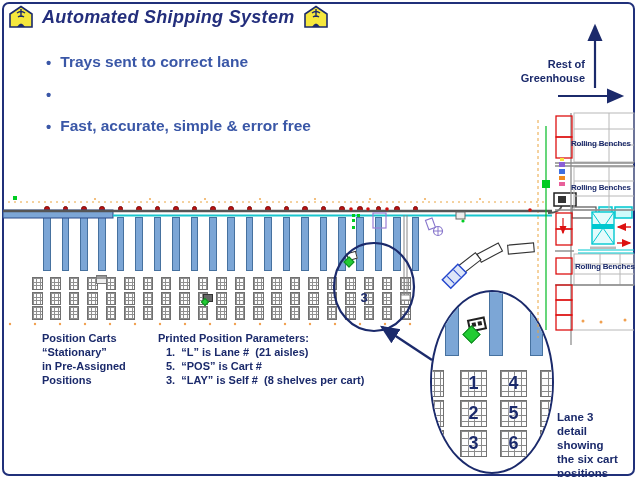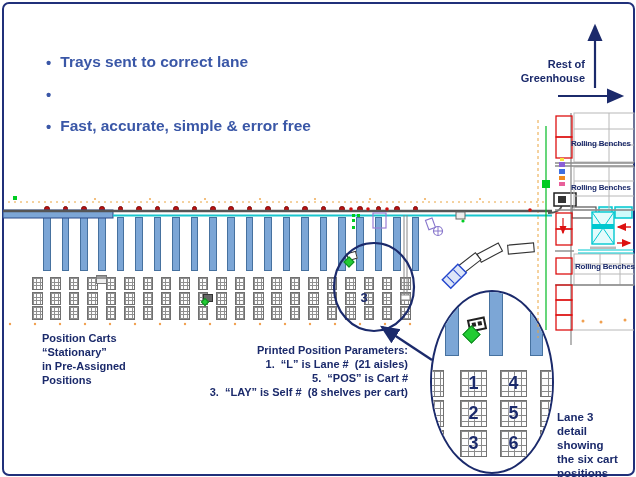--- a/index.html
+++ b/index.html
@@ -45,20 +45,33 @@
   #lane-callout-num{position:absolute;left:355px;top:290px;width:18px;text-align:center;
         color:#1b2a6b;font-weight:700;font-size:13px;z-index:10;}
   #svg-overlay{position:absolute;left:0;top:0;z-index:9;pointer-events:none;}
 </style>
 </head>
 <body>
 
 <div id="slide">
   <div class="frame"></div>
 
+  <div class="titlebar">
+    <svg width="26" height="24" viewBox="0 0 26 24">
+      <path d="M2,9 L13,1.5 L24,9 L24,22 L2,22 Z" fill="#f5e73d" stroke="#1b2a6b" stroke-width="1.6"></path>
+      <path d="M13,4 L13,12 M9,8 Q13,5 17,8 M10,12 Q13,10 16,12" stroke="#1b2a6b" stroke-width="1.4" fill="none"></path>
+      <path d="M9,22 Q13,15 17,22 Z" fill="#1b2a6b"></path>
+    </svg>
+    <span class="title">Automated Shipping System</span>
+    <svg width="26" height="24" viewBox="0 0 26 24">
+      <path d="M2,9 L13,1.5 L24,9 L24,22 L2,22 Z" fill="#f5e73d" stroke="#1b2a6b" stroke-width="1.6"></path>
+      <path d="M13,4 L13,12 M9,8 Q13,5 17,8 M10,12 Q13,10 16,12" stroke="#1b2a6b" stroke-width="1.4" fill="none"></path>
+      <path d="M9,22 Q13,15 17,22 Z" fill="#1b2a6b"></path>
+    </svg>
+  </div>
 
   <div class="bullets">
     <div class="bullet-item">
       <span class="bullet-dot">•</span>
       <span>Trays sent to correct lane</span>
     </div>
     <div class="bullet-item">
       <span class="bullet-dot">•</span>
     </div>
     <div class="bullet-item">
@@ -437,21 +450,21 @@
   <div class="note note-sm" style="left:571px;top:183px;width:64px;">Rolling Benches</div>
   <div class="note note-sm" style="left:575px;top:262px;width:64px;">Rolling Benches</div>
 
   <div class="note" style="left:42px;top:331px;width:120px;">
     <div>Position Carts</div>
     <div>“Stationary”</div>
     <div>in Pre-Assigned</div>
     <div>Positions</div>
   </div>
 
-  <div class="note" style="left:158px;top:343px;width:250px;text-align:right;">
+  <div class="note" style="left:158px;top:331px;width:250px;">
     <div>Printed Position Parameters:</div>
     <div class="params-item" style="margin-left:8px;">1.  “L” is Lane #  (21 aisles)</div>
     <div class="params-item" style="margin-left:8px;">5.  “POS” is Cart #</div>
     <div class="params-item" style="margin-left:8px;">3.  “LAY” is Self #  (8 shelves per cart)</div>
   </div>
 
   <div class="note" style="left:557px;top:410px;width:78px;font-size:11.5px;">
     <div>Lane 3</div>
     <div>detail showing</div>
     <div>the six cart</div>

